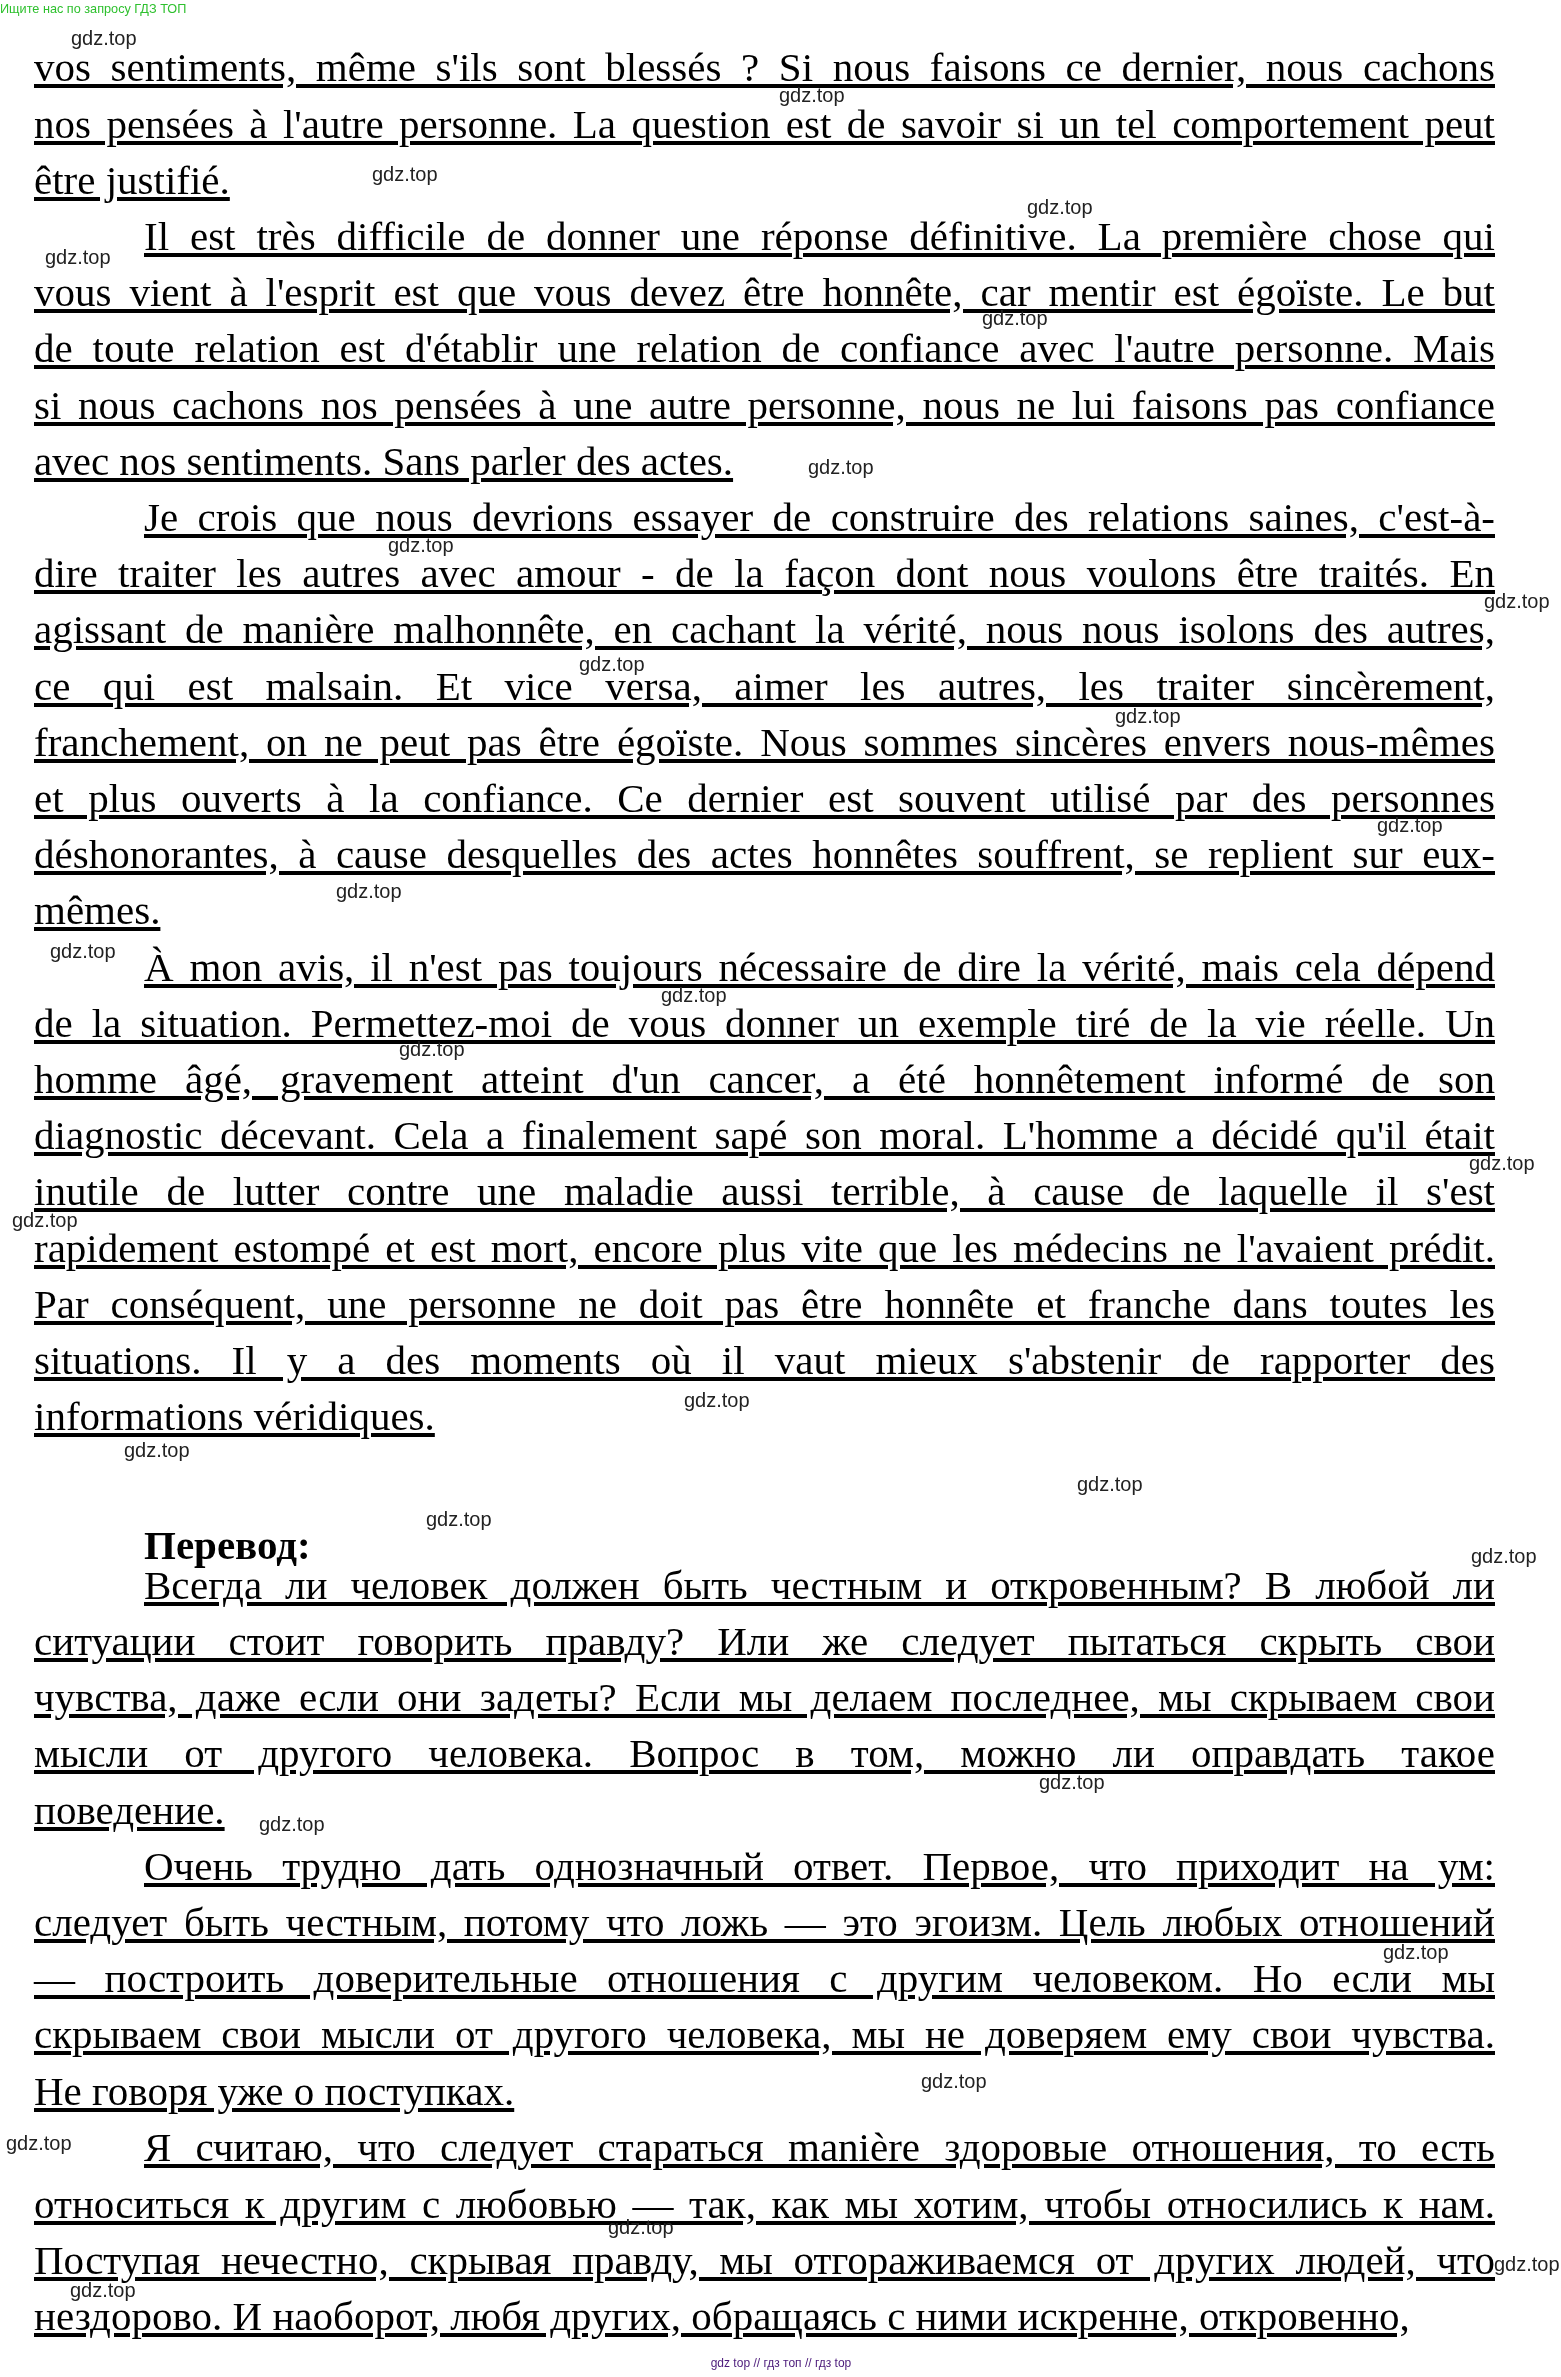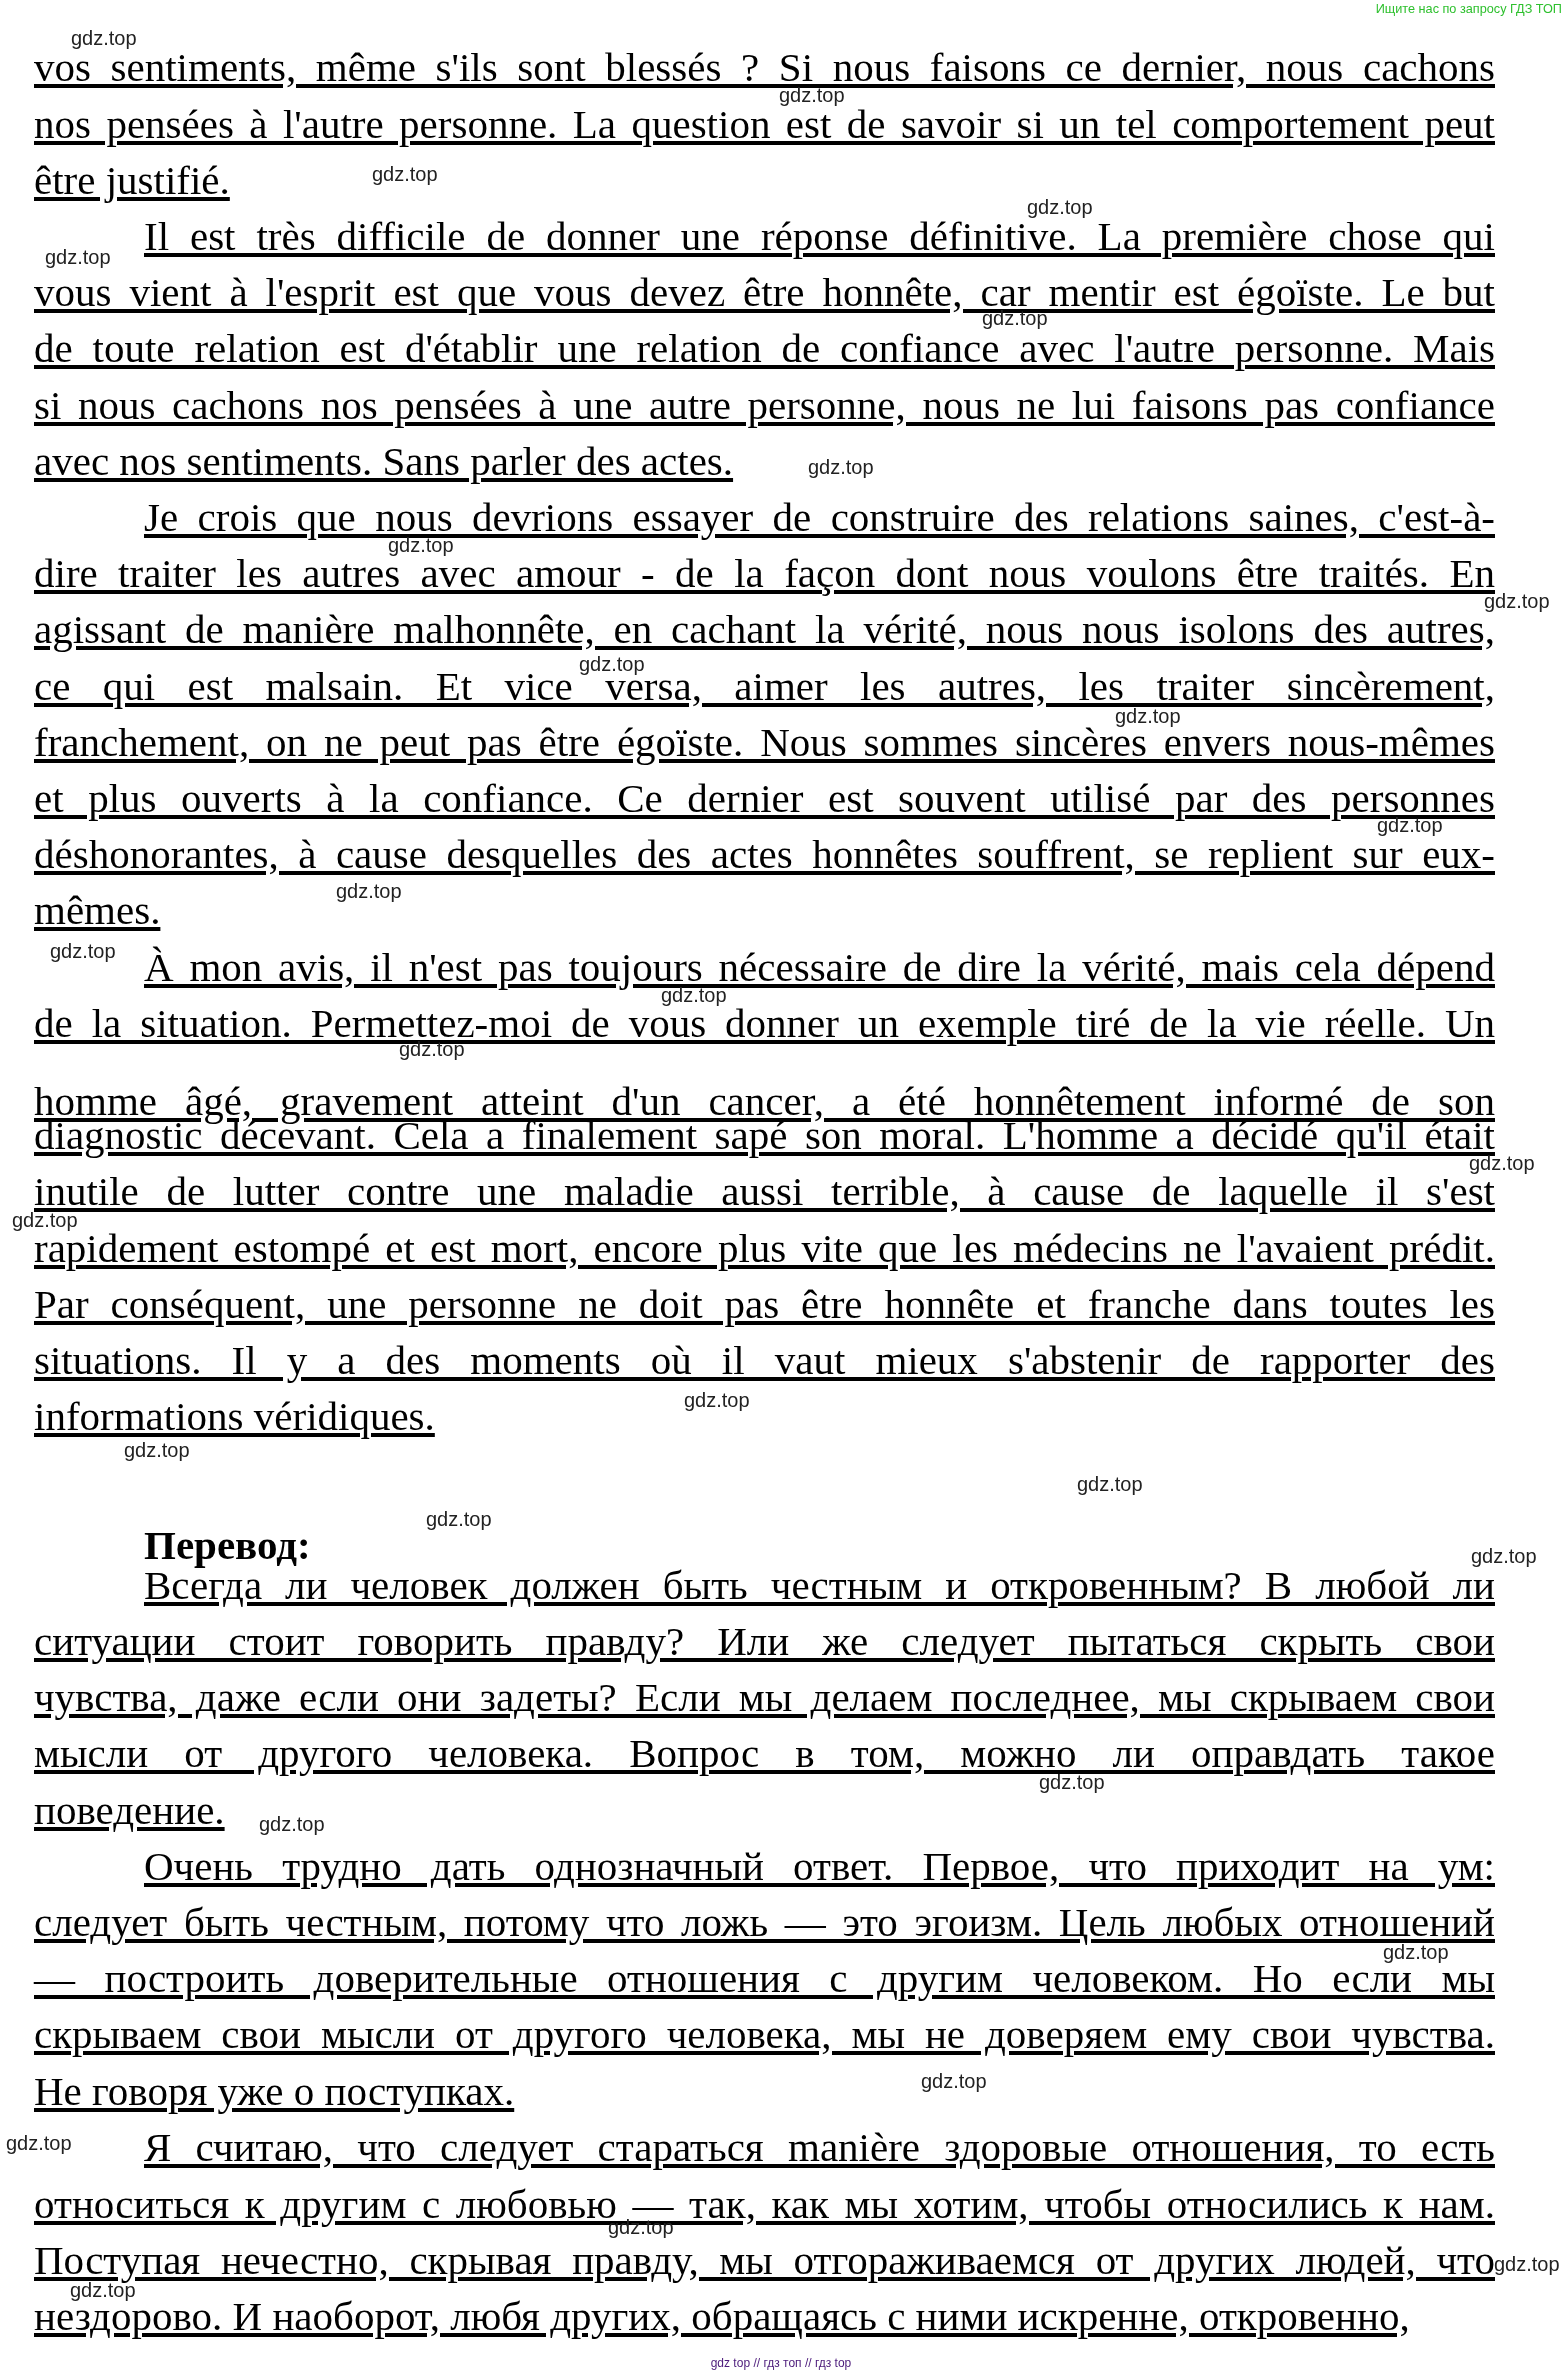--- a/index.html
+++ b/index.html
@@ -1,17 +1,17 @@
 <!DOCTYPE html>
 <html style="font-size:12px"><head>
 <meta charset="utf-8">
 <style>
   html, body { margin: 0; padding: 0; background: #ffffff; }
   body { width: 1562px; height: 2377px; position: relative; overflow: hidden; }
-  .banner { position: absolute; left: 0; width: 1562px; top: 1.5px; text-align: right;
+  .banner { position: absolute; left: 0; width: 1562px; top: 1.5px; text-align: left;
     font-family: "Liberation Sans", sans-serif; font-size: 12.7px; color: #2ec02e; }
   .footer { position: absolute; left: 0; width: 1562px; top: 2356px; text-align: center;
     font-family: "Liberation Sans", sans-serif; font-size: 12px; color: #4b1a7a; }
   .line { position: absolute; left: 34px; width: 1461px; font-family: "Liberation Serif", serif;
     font-size: 41px; line-height: 49px; color: #000; white-space: nowrap; text-align: justify;
     text-align-last: justify; height: 49px; overflow: visible; text-decoration: underline; }
   .line.last { text-align-last: left; }
   .line.indent { left: 144px; width: 1351px; }
   .heading { position: absolute; left: 144px; font-family: "Liberation Serif", serif; font-weight: bold;
     font-size: 41px; line-height: 49px; color: #000; margin-top: 16px; }
@@ -33,21 +33,21 @@
 <div class="line indent" style="top:493px">Je crois que nous devrions essayer de construire des relations saines, c'est-à-</div>
 <div class="line" style="top:549px">dire traiter les autres avec amour - de la façon dont nous voulons être traités. En</div>
 <div class="line" style="top:605px">agissant de manière malhonnête, en cachant la vérité, nous nous isolons des autres,</div>
 <div class="line" style="top:662px">ce qui est malsain. Et vice versa, aimer les autres, les traiter sincèrement,</div>
 <div class="line" style="top:718px">franchement, on ne peut pas être égoïste. Nous sommes sincères envers nous-mêmes</div>
 <div class="line" style="top:774px">et plus ouverts à la confiance. Ce dernier est souvent utilisé par des personnes</div>
 <div class="line" style="top:830px">déshonorantes, à cause desquelles des actes honnêtes souffrent, se replient sur eux-</div>
 <div class="line last" style="top:886px">mêmes.</div>
 <div class="line indent" style="top:943px">À mon avis, il n'est pas toujours nécessaire de dire la vérité, mais cela dépend</div>
 <div class="line" style="top:999px">de la situation. Permettez-moi de vous donner un exemple tiré de la vie réelle. Un</div>
-<div class="line" style="top:1077px">homme âgé, gravement atteint d'un cancer, a été honnêtement informé de son</div>
+<div class="line" style="top:1055px">homme âgé, gravement atteint d'un cancer, a été honnêtement informé de son</div>
 <div class="line" style="top:1111px">diagnostic décevant. Cela a finalement sapé son moral. L'homme a décidé qu'il était</div>
 <div class="line" style="top:1167px">inutile de lutter contre une maladie aussi terrible, à cause de laquelle il s'est</div>
 <div class="line" style="top:1224px">rapidement estompé et est mort, encore plus vite que les médecins ne l'avaient prédit.</div>
 <div class="line" style="top:1280px">Par conséquent, une personne ne doit pas être honnête et franche dans toutes les</div>
 <div class="line" style="top:1336px">situations. Il y a des moments où il vaut mieux s'abstenir de rapporter des</div>
 <div class="line last" style="top:1392px">informations véridiques.</div>
 
 <div class="heading" style="top:1505px">Перевод:</div>
 <div class="line indent" style="top:1561px">Всегда ли человек должен быть честным и откровенным? В любой ли</div>
 <div class="line" style="top:1617px">ситуации стоит говорить правду? Или же следует пытаться скрыть свои</div>

